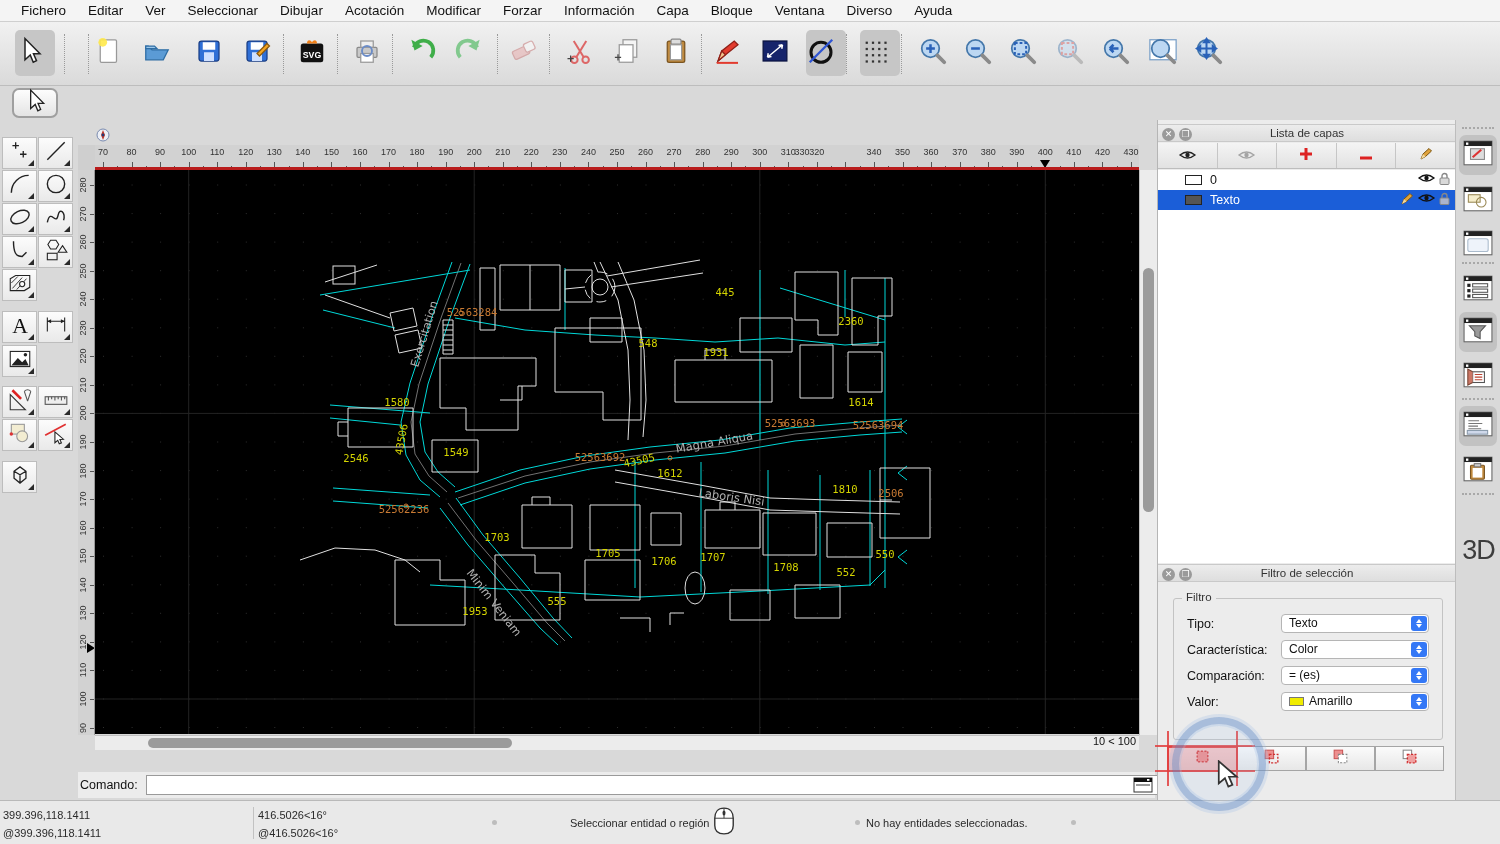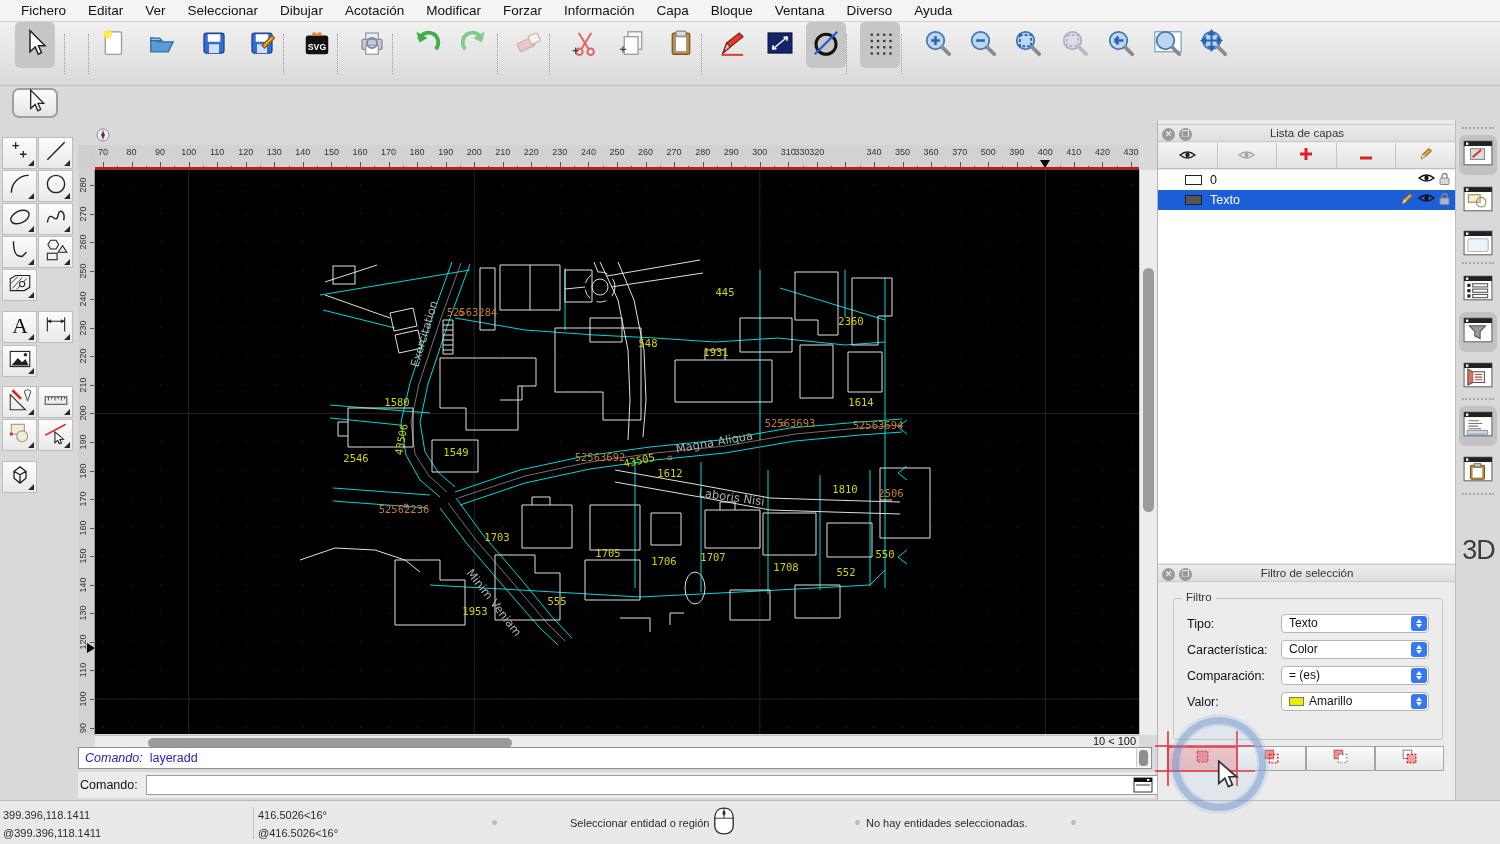--- a/index.html
+++ b/index.html
@@ -7,21 +7,21 @@
     font-family:"Liberation Sans", sans-serif;}
   #app{position:relative;width:1500px;height:844px;background:#d9d9d9;overflow:hidden}
   .abs{position:absolute}
   
   .menubar{left:0;top:0;width:1500px;height:22px;background:#f4f4f4;border-bottom:1px solid #cfcfcf;
     display:flex;align-items:center;padding-left:10px;font-size:13.5px;color:#111}
   .menu-item{padding:0 11px;white-space:nowrap;cursor:default}
   
   .toolbar{left:0;top:22px;width:1500px;height:64px;background:linear-gradient(#f1f1f1,#dadada);
     border-bottom:1px solid #bdbdbd}
-  .tbtn{position:absolute;top:0;width:40px;height:46px;display:flex;align-items:center;justify-content:center;border-radius:5px}
+  .tbtn{position:absolute;top:8px;width:40px;height:46px;display:flex;align-items:center;border-radius:5px}
   .tbtn.pressed{background:#c6c6c6}
   .tbtn.faded{opacity:.45}
   .tsep{position:absolute;top:12px;width:1px;height:40px;border-left:1px dotted #9a9a9a}
   .arrow2{left:12px;top:88px;width:46px;height:30px;border:2px solid #9f9f9f;border-radius:7px;
     background:linear-gradient(#fdfdfd,#e4e4e4);display:flex;align-items:center;justify-content:center}
   
   .palette{left:0;top:120px;width:78px;height:680px;background:#d9d9d9}
   .pbtn{position:absolute;width:35px;height:32px;background:linear-gradient(#fcfcfc,#e9e9e9);
     border:1px solid #bdbdbd;display:flex;align-items:center;justify-content:center}
   .pbtn::after{content:'';position:absolute;right:2px;bottom:2px;border-left:6px solid transparent;border-bottom:6px solid #2a2a2a}
@@ -531,21 +531,21 @@
       <div class="htick minor" style="left:793.2625px"></div>
       <div class="hlabel" style="left:807.54px">350</div>
       <div class="htick" style="left:807.54px"></div>
       <div class="htick minor" style="left:821.8175px"></div>
       <div class="hlabel" style="left:836.095px">360</div>
       <div class="htick" style="left:836.095px"></div>
       <div class="htick minor" style="left:850.3725000000001px"></div>
       <div class="hlabel" style="left:864.65px">370</div>
       <div class="htick" style="left:864.65px"></div>
       <div class="htick minor" style="left:878.9275px"></div>
-      <div class="hlabel" style="left:893.205px">500</div>
+      <div class="hlabel" style="left:893.205px">380</div>
       <div class="htick" style="left:893.205px"></div>
       <div class="htick minor" style="left:907.4825000000001px"></div>
       <div class="hlabel" style="left:921.76px">390</div>
       <div class="htick" style="left:921.76px"></div>
       <div class="htick minor" style="left:936.0375px"></div>
       <div class="hlabel" style="left:950.3149999999999px">400</div>
       <div class="htick" style="left:950.3149999999999px"></div>
       <div class="htick minor" style="left:964.5925px"></div>
       <div class="hlabel" style="left:978.87px">410</div>
       <div class="htick" style="left:978.87px"></div>
@@ -736,27 +736,20 @@
   </div>
 
   <div class="abs vscroll">
       <div class="vthumb"></div>
     </div>
   <div class="abs hscroll">
       <div class="hthumb"></div>
     </div>
   <div class="abs zoomind">10 &lt; 100</div>
 
-  <div class="abs cmd-history">
-    <span class="lbl">Comando:</span>
-    <span>&nbsp;</span><span>layeradd</span>
-    <div class="mini-scroll">
-        <div class="mini-thumb"></div>
-      </div>
-  </div>
   <div class="abs cmd-row">
     <span class="lbl">Comando:</span>
     <input class="cmd-input" value="" style="">
     <div class="kb-btn">
       <svg width="20" height="17" viewBox="0 0 20 17">
           <rect x="1" y="1" width="18" height="14" fill="#fff" stroke="#333"></rect>
           <rect x="1" y="1" width="18" height="4" fill="#111"></rect>
           <rect x="14" y="2" width="2.4" height="1.8" fill="#fff"></rect>
           <rect x="3" y="7" width="14" height="2" fill="#999"></rect>
         </svg>

